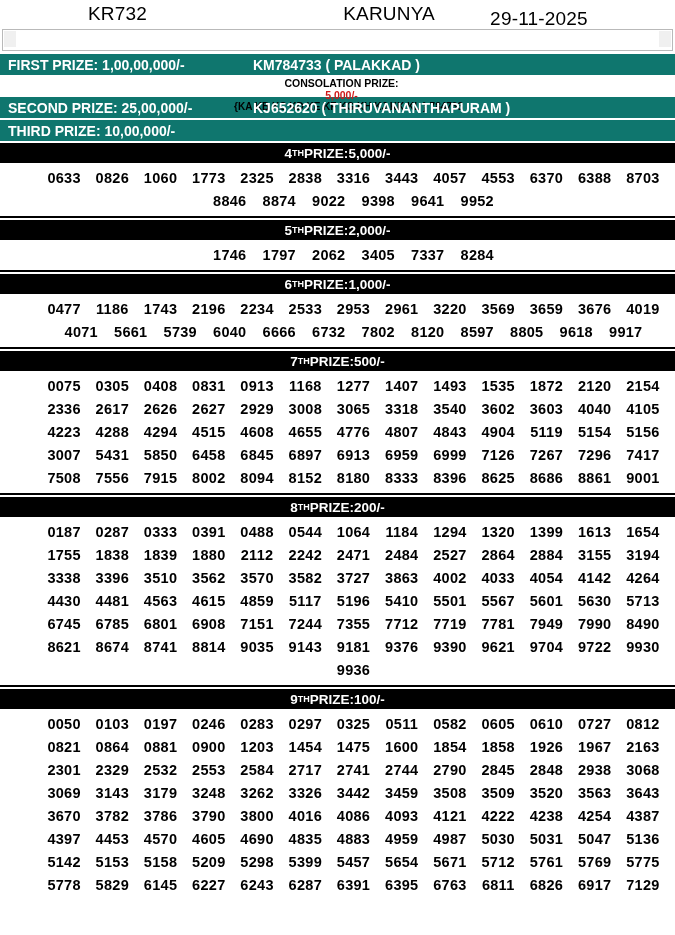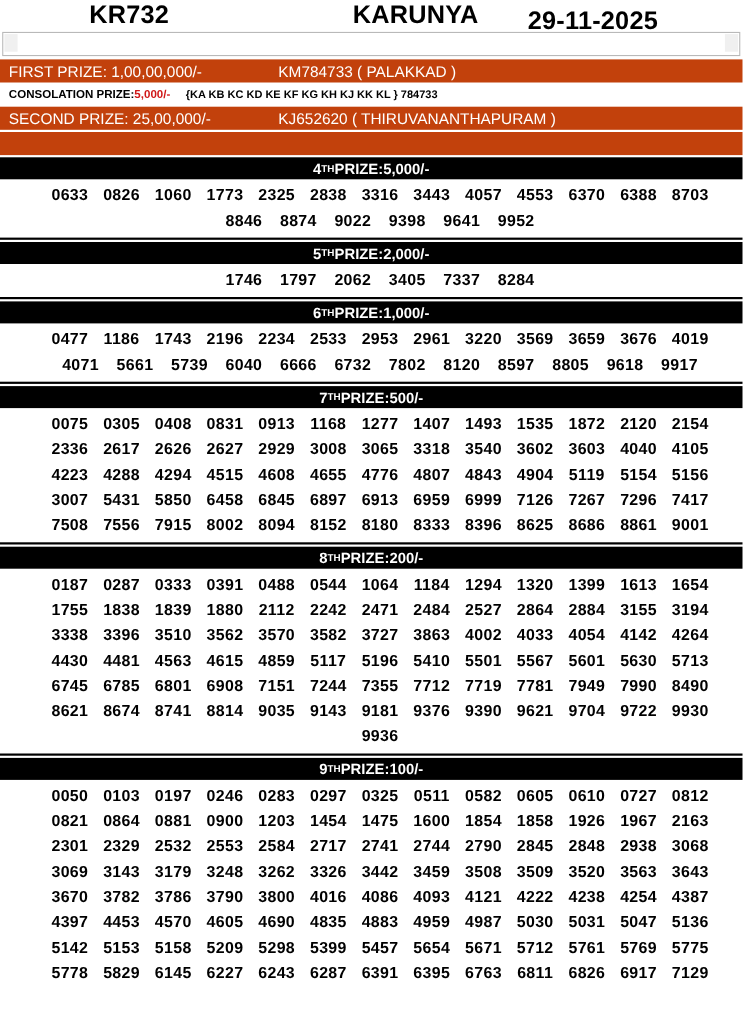--- a/index.html
+++ b/index.html
@@ -26,22 +26,22 @@
 
   
   .title-row {
     display: flex;
     align-items: center;
     height: 27px;
     padding: 0 10px 0 10px;
     box-sizing: border-box;
   }
   .title-cell {
-    font-weight: bold;
-    font-size: 23px;
+    font-weight: normal;
+    font-size: 19px;
     letter-spacing: 0.2px;
     white-space: nowrap;
   }
   .title-code  { width: 215px; text-align: center; }
   .title-name  { width: 210px; text-align: right; }
   .title-date  { flex: 1;      text-align: center; padding-right: 22px; margin-top: 10px;}
 
   
   .blank-strip {
     height: 20px;
@@ -55,26 +55,26 @@
     top: 1px;
     width: 12px;
     height: 16px;
     background: #f0f0f0;
   }
   .blank-strip .nub.left  { left: 1px; }
   .blank-strip .nub.right { right: 1px; }
 
   
   .band {
-    background: #c2410c;
+    background: #0f766e;
     color: #ffffff;
     height: 21px;
     display: flex;
     align-items: center;
-    font-weight: normal;
+    font-weight: bold;
     font-size: 14px;
     box-sizing: border-box;
     padding-left: 8px;
     margin-bottom: 2px;
     white-space: nowrap;
   }
   .band .label { width: 245px; }
   .band .value { }
 
   
@@ -83,20 +83,21 @@
     color: #000000;
     height: 18px;
     display: flex;
     align-items: center;
     font-size: 10.5px;
     font-weight: bold;
     padding-left: 8px;
     margin-bottom: 2px;
     box-sizing: border-box;
     white-space: nowrap;
+    flex-direction: column;
   }
   .consolation .amount { color: #d01818; }
   .consolation .series {
     margin-left: 14px;
     font-weight: bold;
     font-size: 10px;
   }
 
   
   .band-center {
@@ -112,21 +113,21 @@
     white-space: nowrap;
   }
   .band-center sup {
     font-size: 9px;
     vertical-align: super;
     line-height: 0;
   }
 
   
   .numbers {
-    padding: 3px 24px 3px 8px;
+    padding: 3px 8px 3px 8px;
     box-sizing: border-box;
     margin-left: 32px;
   }
   .numrow {
     display: flex;
     justify-content: center;
     font-weight: bold;
     font-size: 14.5px;
     line-height: 23px;
     letter-spacing: 0.3px;
@@ -170,20 +171,21 @@
     <span class="amount">5,000/-</span>
     <span class="series">{KA KB KC KD KE KF KG KH KJ KK KL } 784733</span>
   </div>
 
   <div class="band">
     <span class="label">SECOND PRIZE: 25,00,000/-</span>
     <span class="value">KJ652620 ( THIRUVANANTHAPURAM )</span>
   </div>
 
   <div class="band">
+    <span class="label">THIRD PRIZE: 10,00,000/-</span>
   </div>
 
   <div id="sections">
       <div class="prize-section">
         <div class="band-center">
           <span>4</span>
           <sup>TH</sup> 
           <span>PRIZE:</span> 
           <span>5,000/-</span>
         </div>

